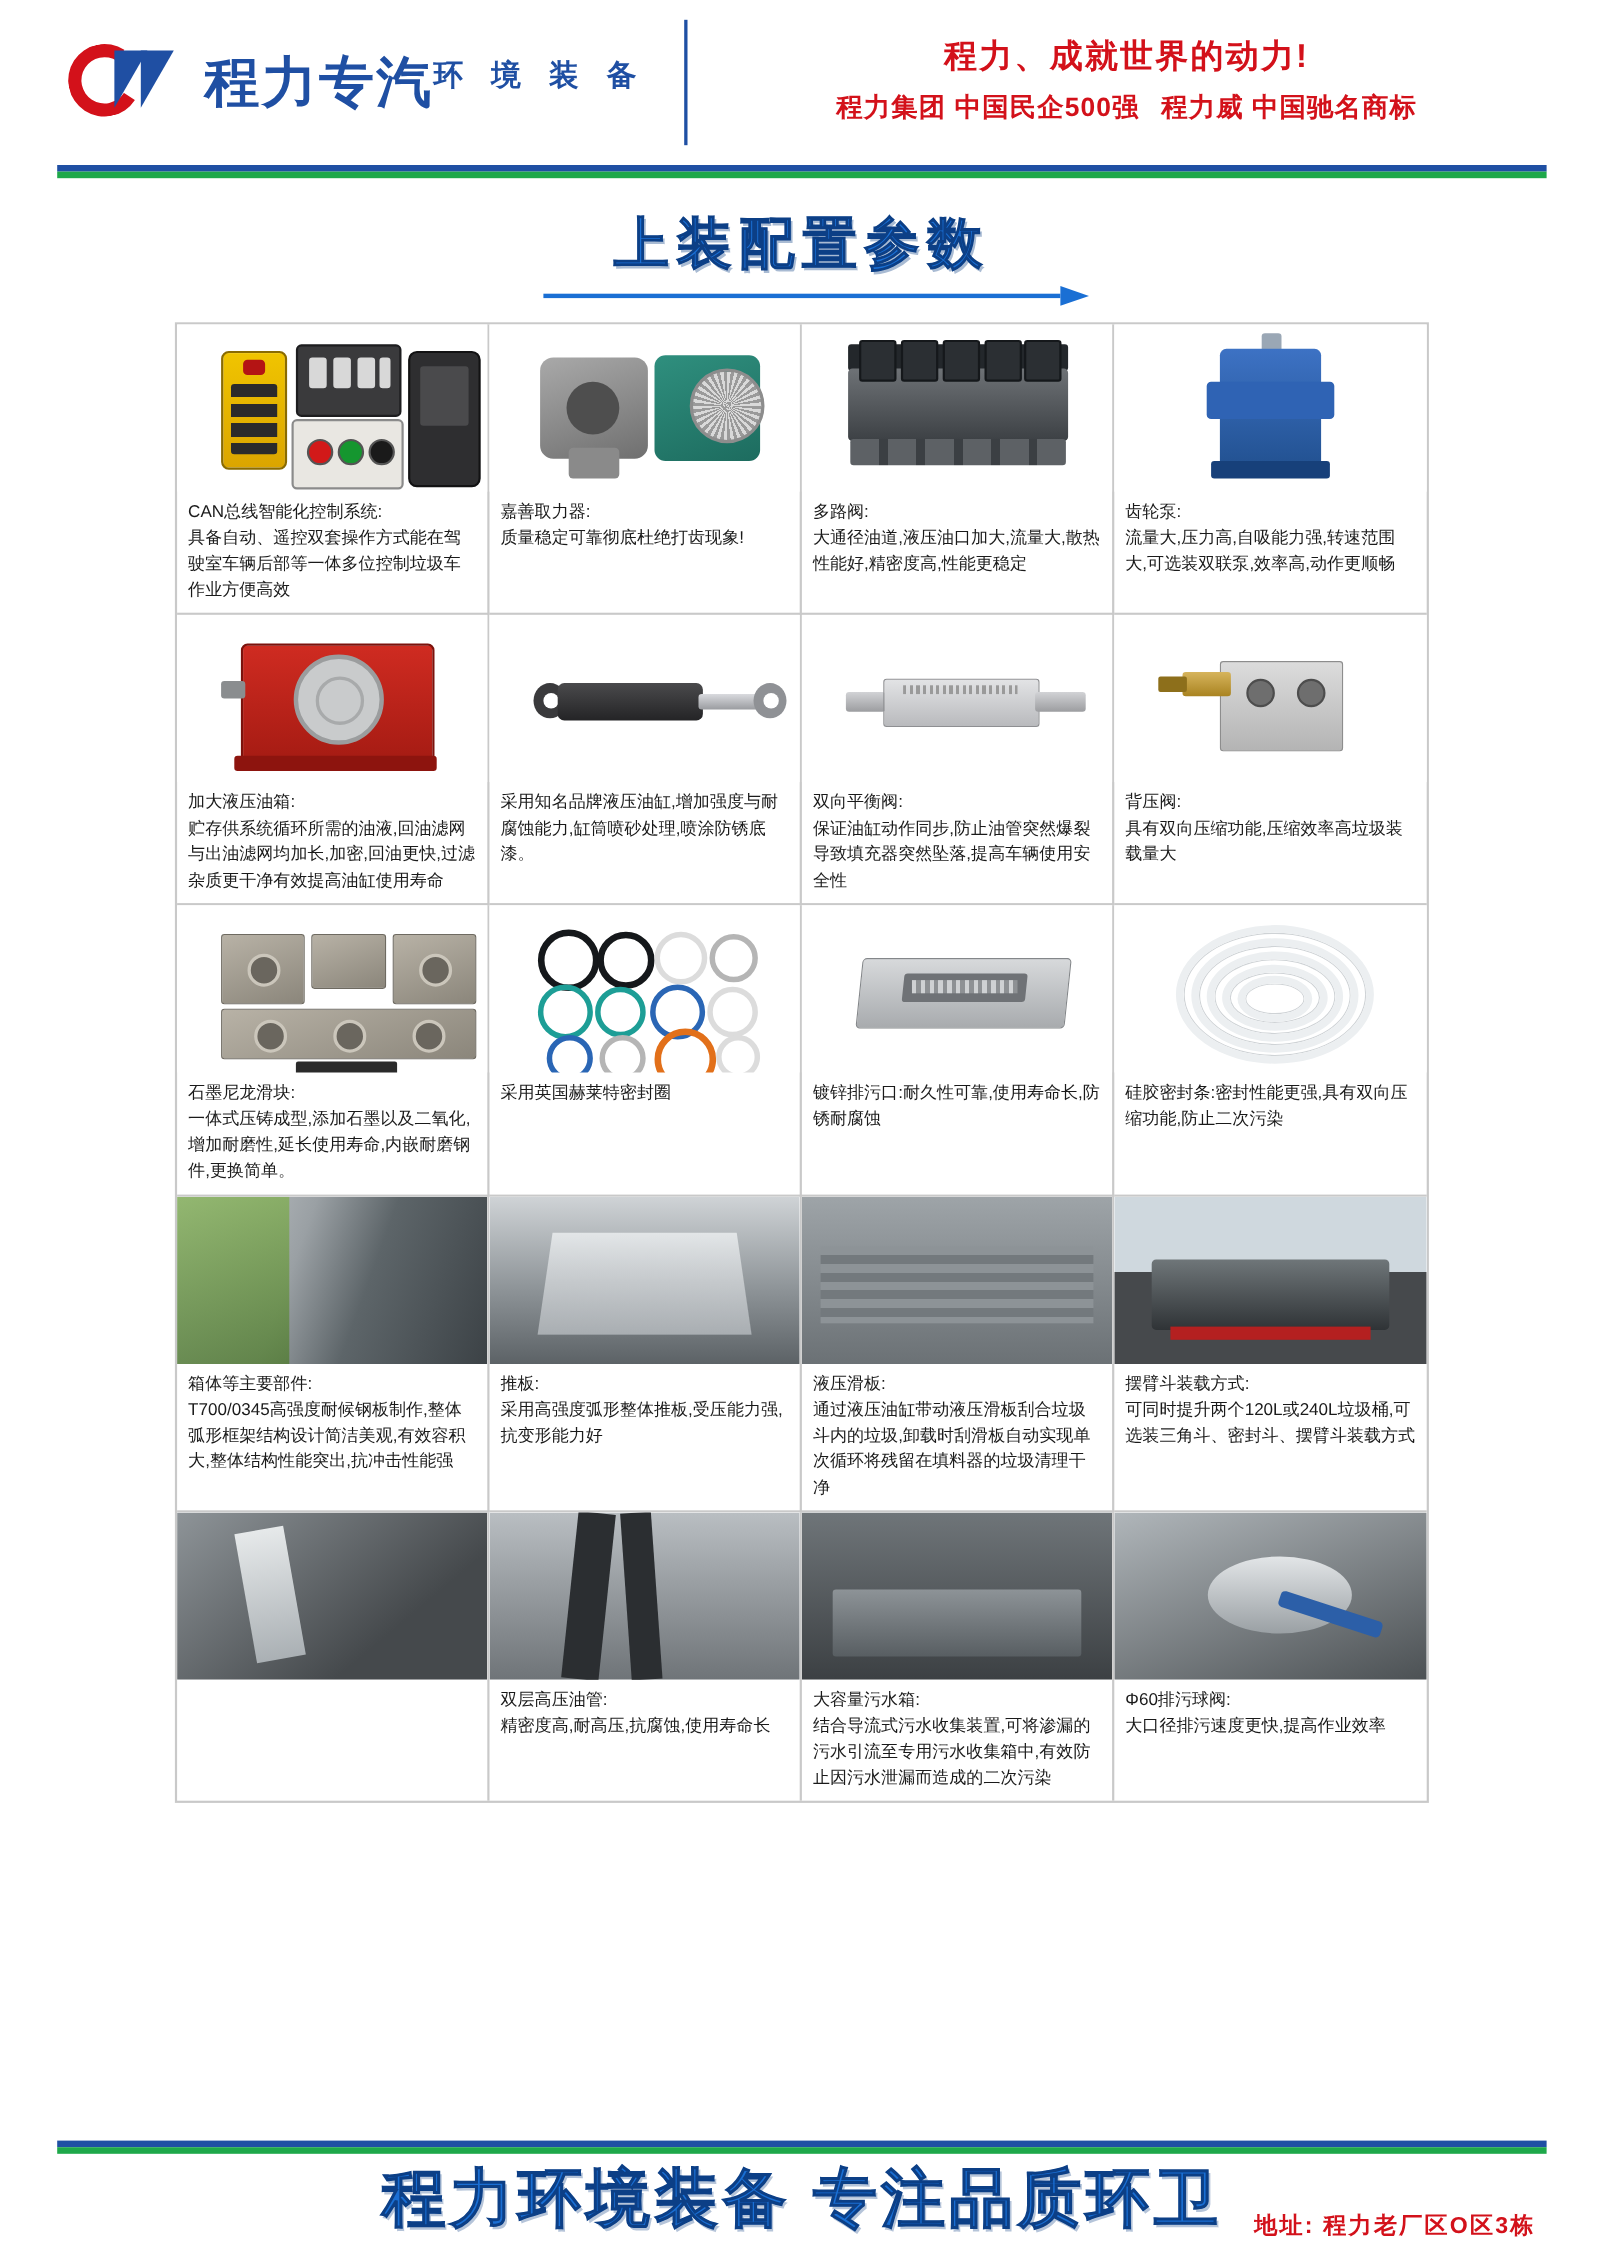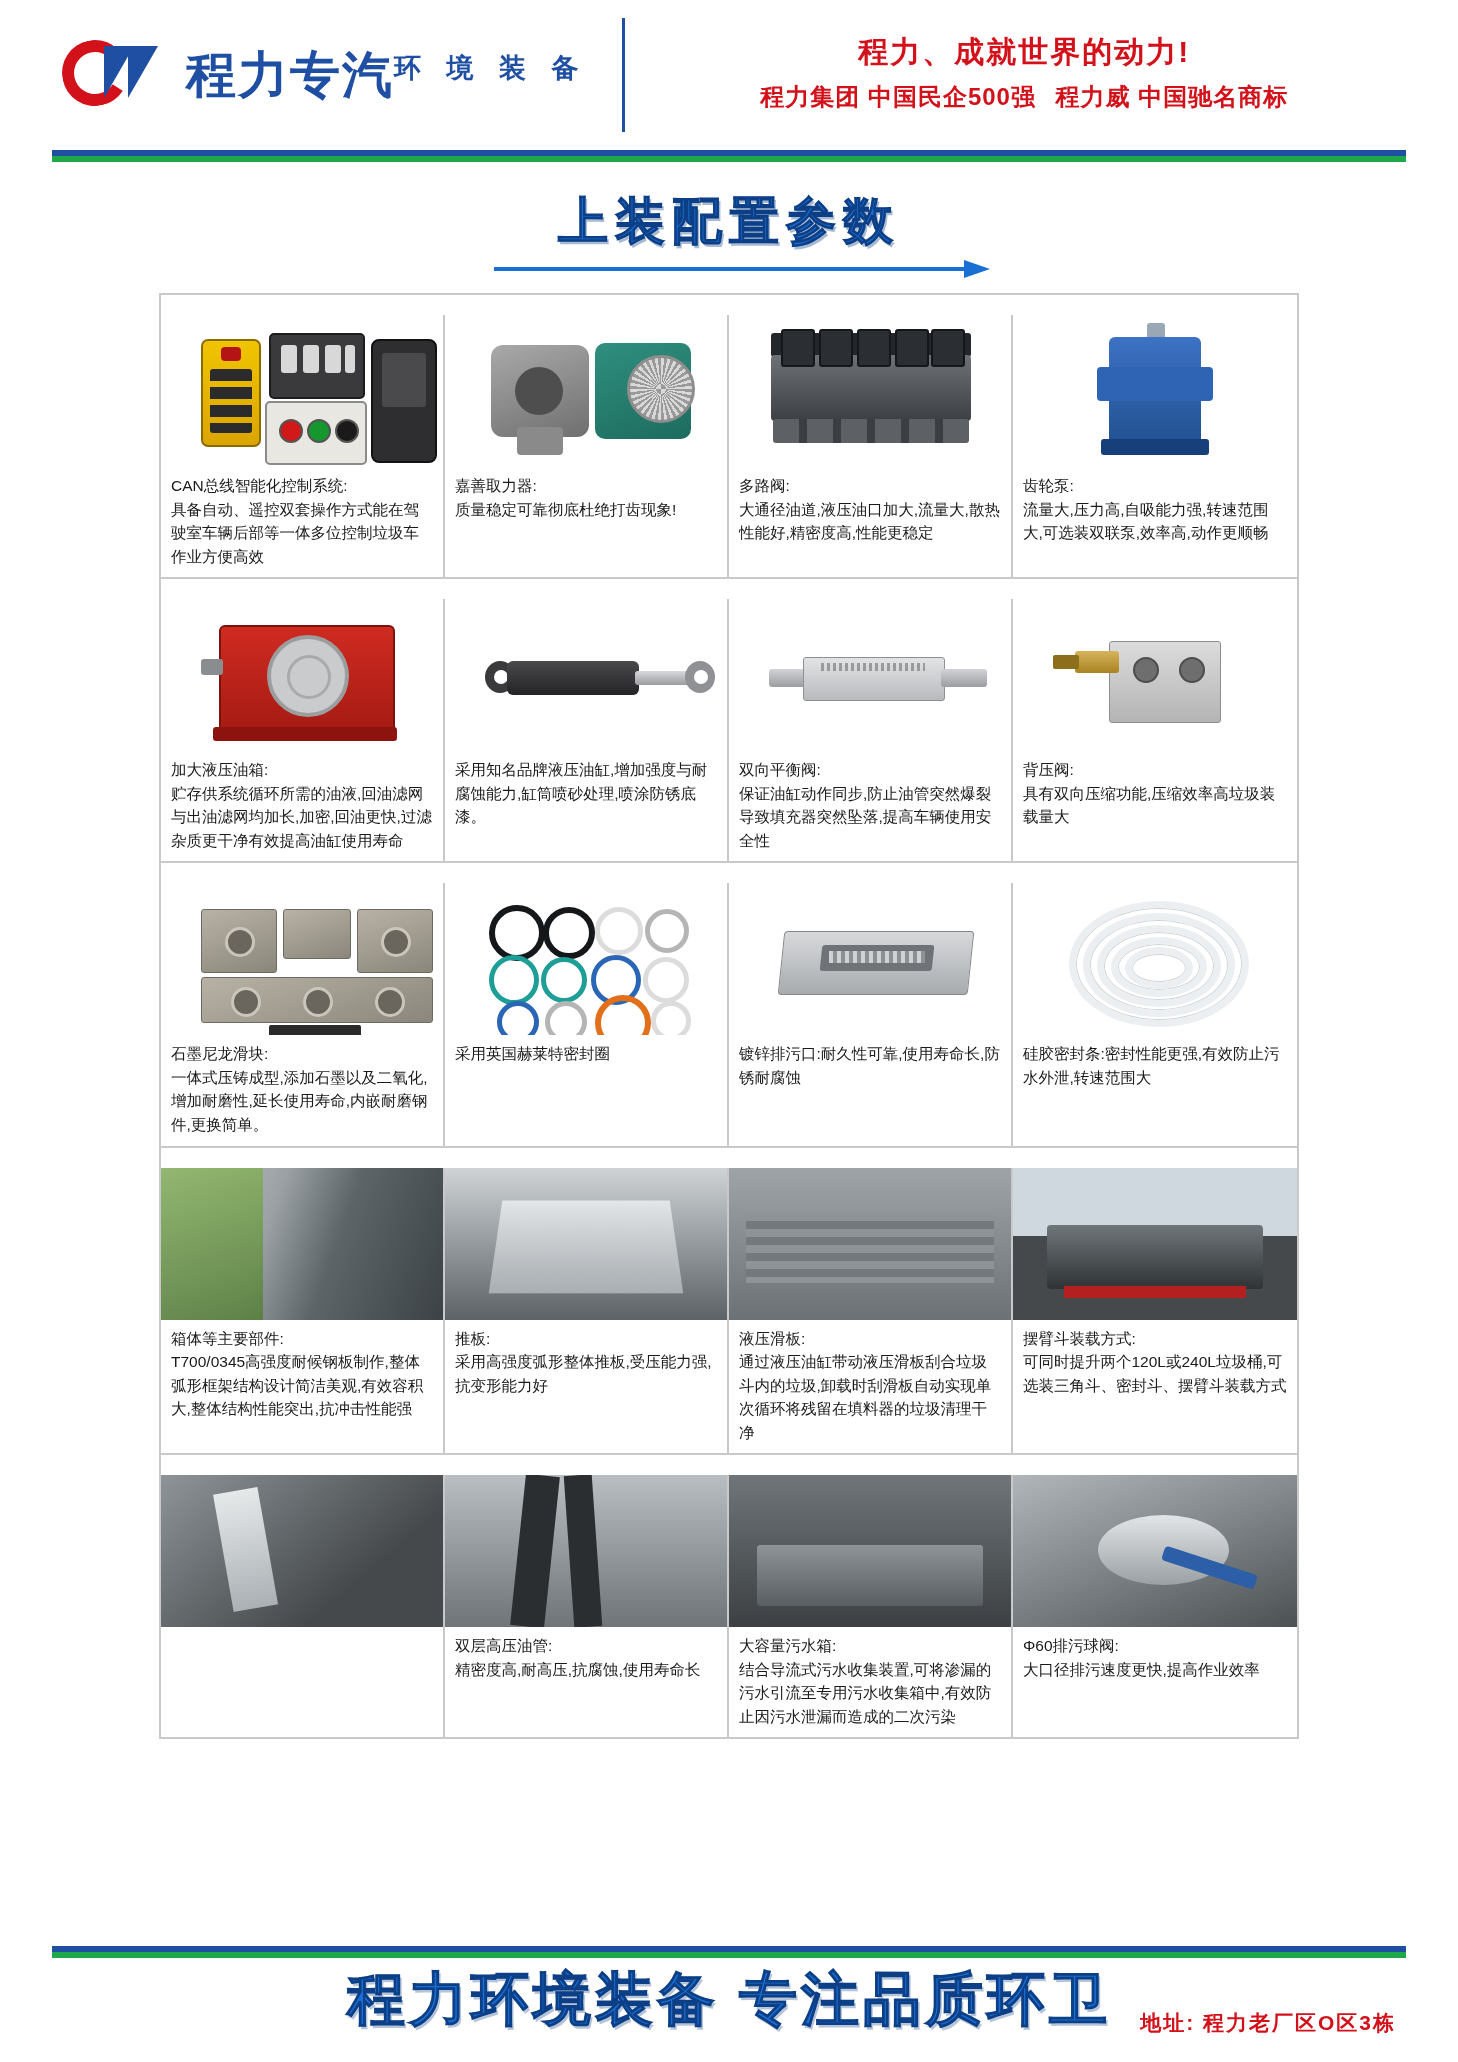--- a/index.html
+++ b/index.html
@@ -163,21 +163,20 @@
   .grid-row {
     display: flex;
   }
   .cell {
     width: 25%;
     box-sizing: border-box;
     border-right: 2px solid #c9c9c9;
     border-bottom: 2px solid #c9c9c9;
     display: flex;
     flex-direction: column;
-    margin-top: 20px;
   }
   .cell:last-child { border-right: none; }
   .grid-row:last-child .cell { border-bottom: none; }
 
   .cell-img {
     height: 152px;
     position: relative;
     overflow: hidden;
     background: #ffffff;
   }
@@ -607,21 +606,21 @@
           <div class="coil">
             <i style="left:0;top:0;width:166px;height:112px"></i>
             <i style="left:14px;top:12px;width:138px;height:90px"></i>
             <i style="left:28px;top:24px;width:110px;height:68px"></i>
             <i style="left:42px;top:36px;width:82px;height:46px"></i>
             <i style="left:56px;top:46px;width:54px;height:28px"></i>
           </div>
         </div>
       </div>
       <div class="cell-text">
-        <span>硅胶密封条:密封性能更强,有效防止污水外泄,转速范围大</span>
+        <span>硅胶密封条:密封性能更强,具有双向压缩功能,防止二次污染</span>
       </div>
     </div>
   </div>
 
   <div class="grid-row">
     <div class="cell">
       <div class="cell-img photo">
         <div class="photo-bg p-truckbody"></div>
       </div>
       <div class="cell-text">

